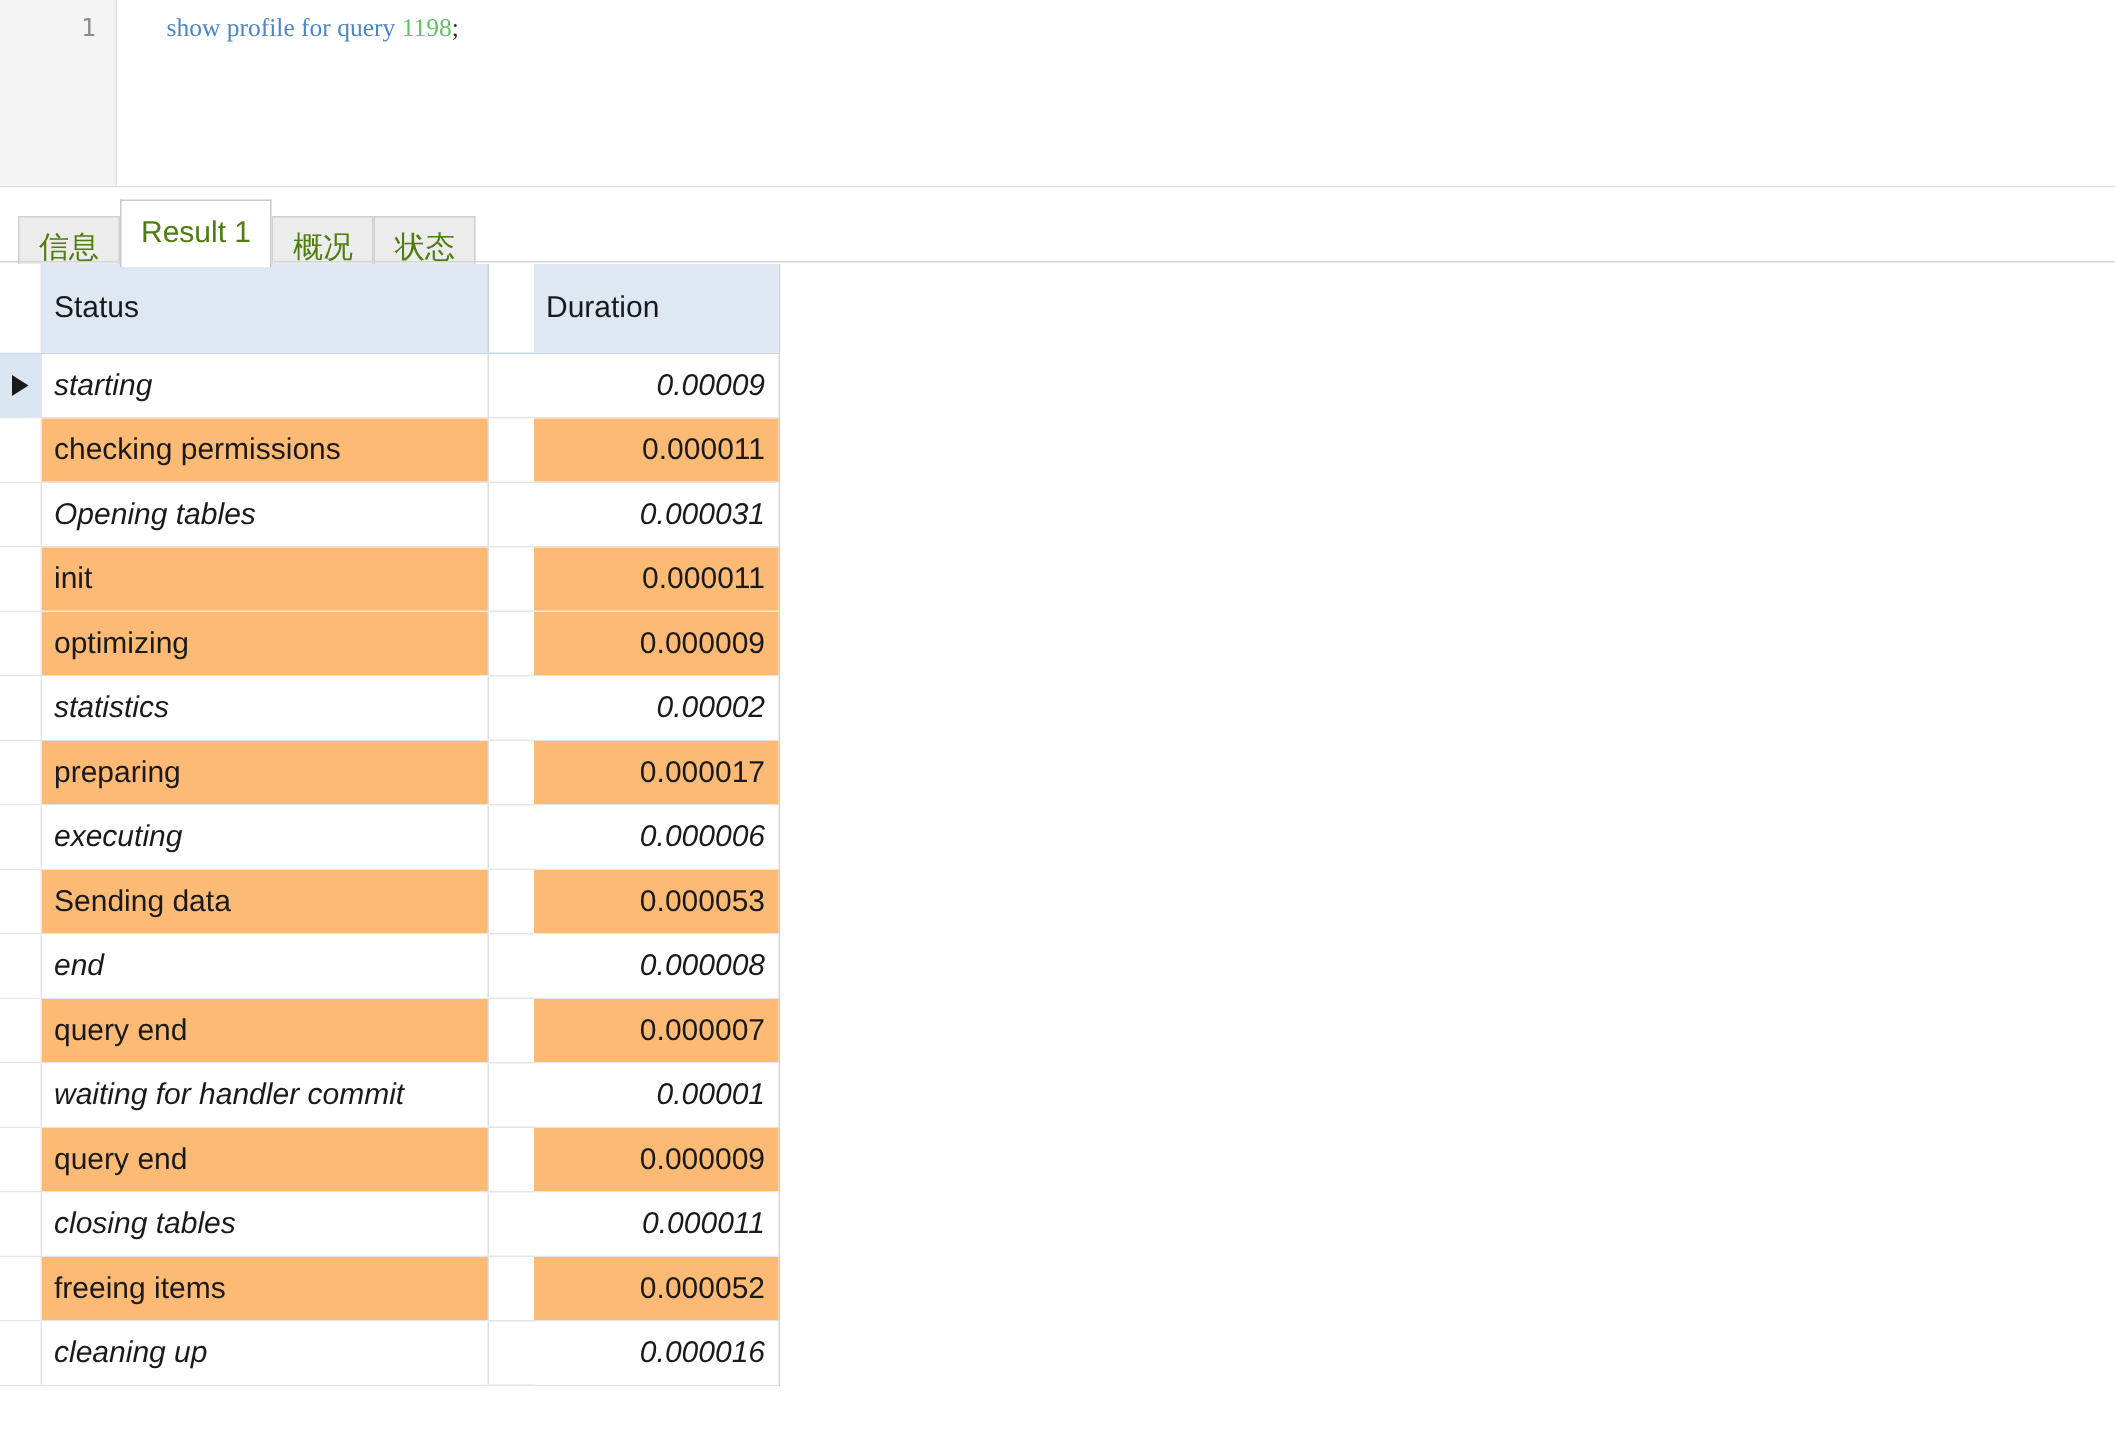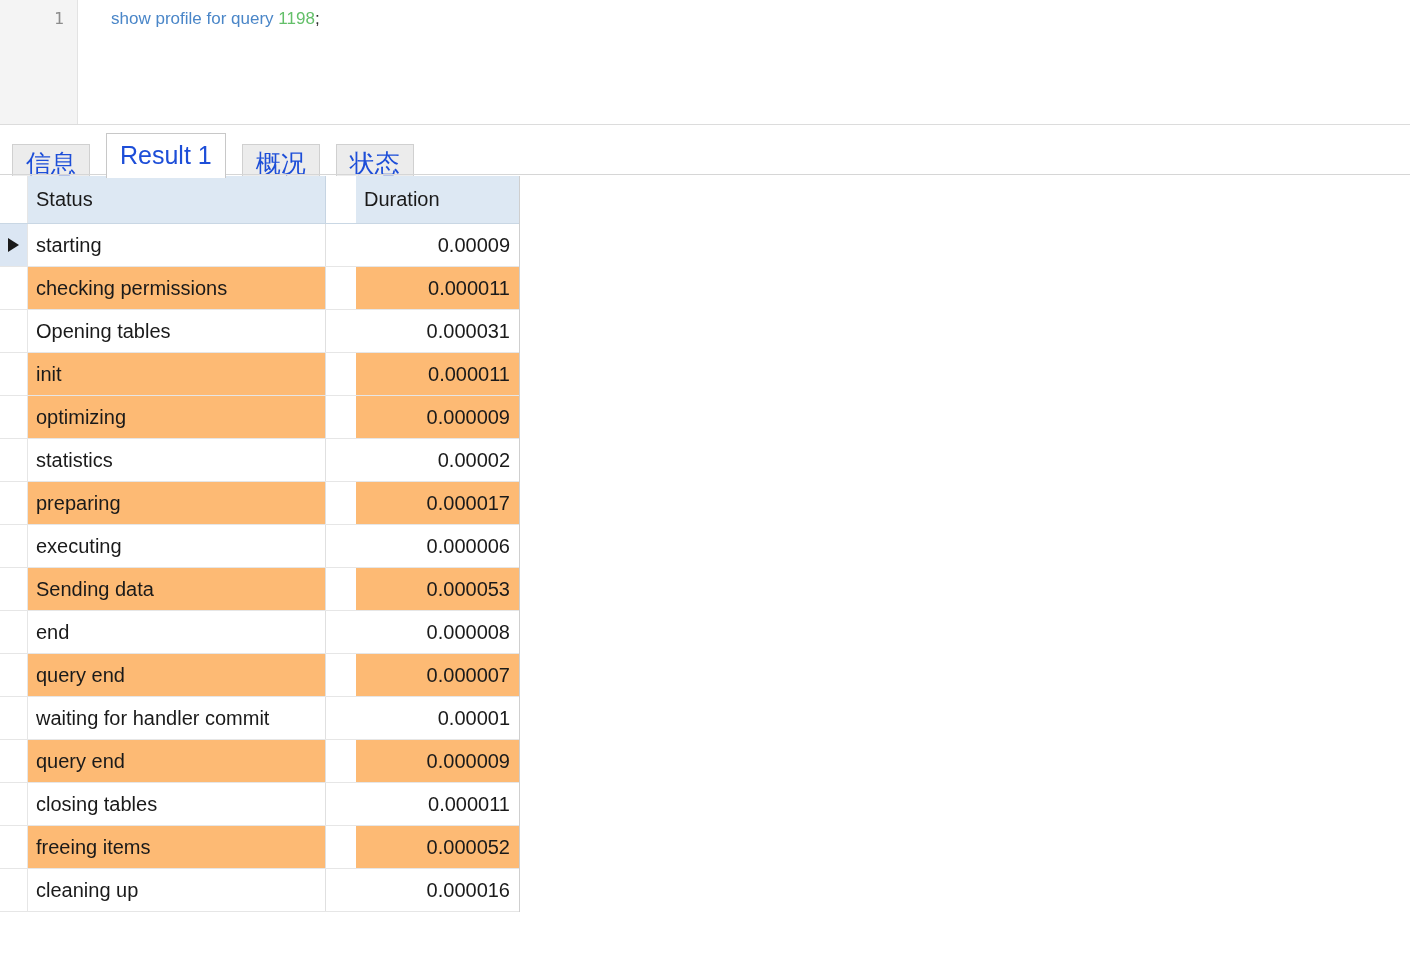--- a/index.html
+++ b/index.html
@@ -39,21 +39,21 @@
     padding-right: 13px;
     font-family: "DejaVu Sans Mono", monospace;
     font-size: 16.5px;
     line-height: 27px;
     color: #8c8c8c;
   }
   .editor-code {
     flex: 1 1 auto;
     padding-top: 5px;
     padding-left: 33px;
-    font-family: Liberation Sans, sans-serif;
+    font-family: Liberation Serif, serif;
     font-size: 17px;
     line-height: 27px;
     white-space: pre;
   }
   .tok-kw { color: #4a86c8; }
   .tok-num { color: #63bf69; }
   .tok-punc { color: #2b2b2b; }
 
   .editor-bottom-rule {
     position: absolute;
@@ -82,23 +82,23 @@
     position: absolute;
     left: 12px; top: 4px;
     display: flex;
     align-items: flex-end;
     height: 46px;
   }
   .tab {
     height: 38px;
     line-height: 38px;
     padding: 0 13px;
-    margin-right: 16px;
-    font-size: 25px;
-    color: #1d4ed8;
+    margin-right: 0;
+    font-size: 20px;
+    color: #4d7c0f;
     background: #ececec;
     border: 1px solid #d0d0d0;
     border-bottom: none;
     box-sizing: border-box;
     position: relative;
     top: 7px;
     white-space: nowrap;
   }
   .tab.active {
     background: #ffffff;
@@ -121,21 +121,21 @@
     font-size: 20px;
     color: #1a1a1a;
   }
   .grid-row {
     display: flex;
     height: 43px;
     box-sizing: border-box;
     border-bottom: 1px solid #e6e6e6;
   }
   .grid-row.header {
-    height: 48px;
+    height: 60px;
     border-bottom: 1px solid #c9d7e4;
     text-align: right;
   }
   .cell-gutter {
     flex: 0 0 28px;
     width: 28px;
     box-sizing: border-box;
     border-right: 1px solid #e6e6e6;
     background: #ffffff;
     position: relative;
@@ -186,20 +186,21 @@
     border-right: 1px solid #c6d4e2;
   }
   .grid-row.header .cell-duration { border-right: none; }
   .grid-row.odd .cell-status,
   .grid-row.odd .cell-duration {
     background: #fdba74;
   }
   .grid-row.even .cell-status,
   .grid-row.even .cell-duration {
     background: #ffffff;
+    font-style: italic;
   }
 </style>
 </head>
 <body>
 
 <div class="editor">
   <div class="editor-gutter">
     <div class="lineno">1</div>
   </div>
   <div class="editor-code"><span class="tok-kw">show</span><span> </span><span class="tok-kw">profile</span><span> </span><span class="tok-kw">for</span><span> </span><span class="tok-kw">query</span><span> </span><span class="tok-num">1198</span><span class="tok-punc">;</span></div>

